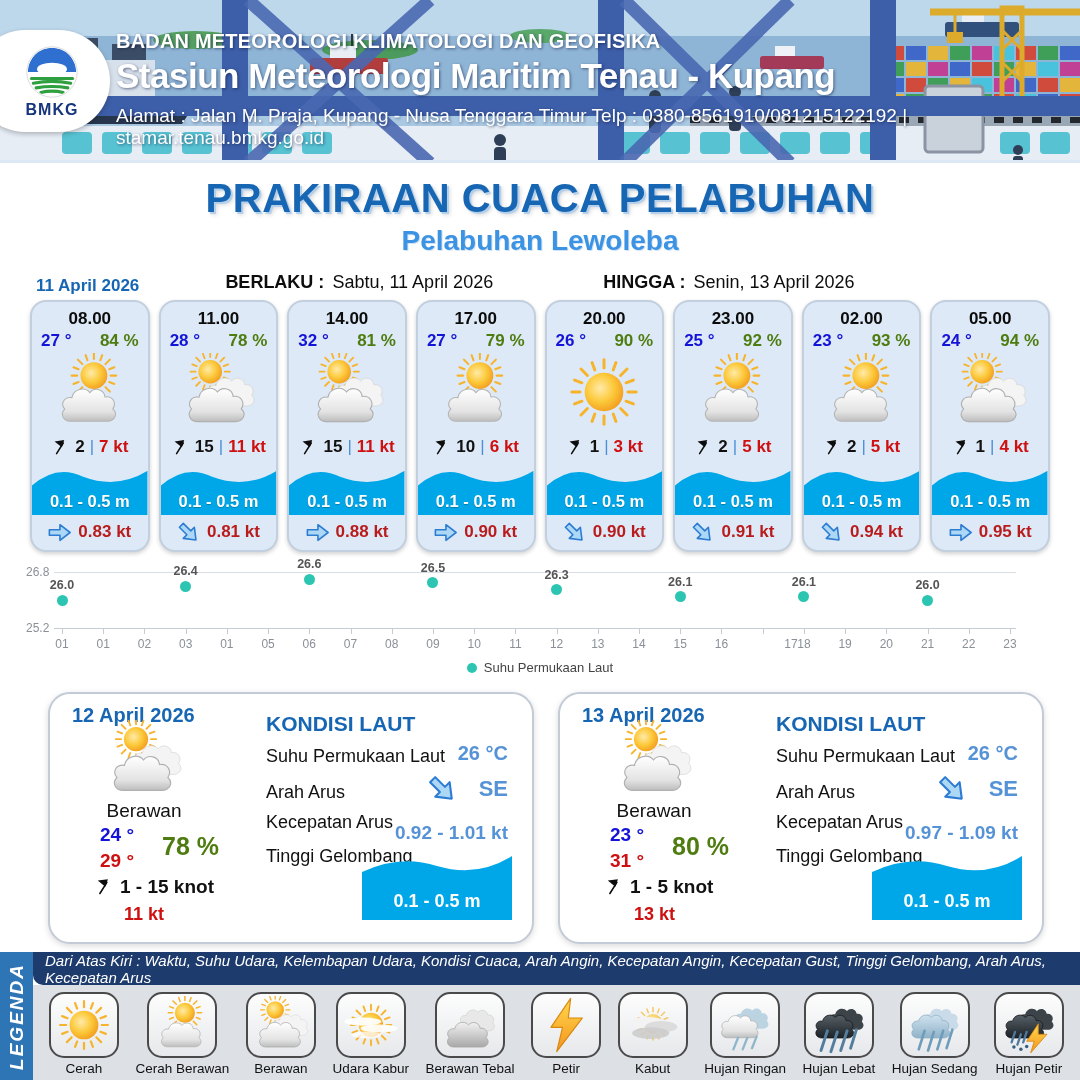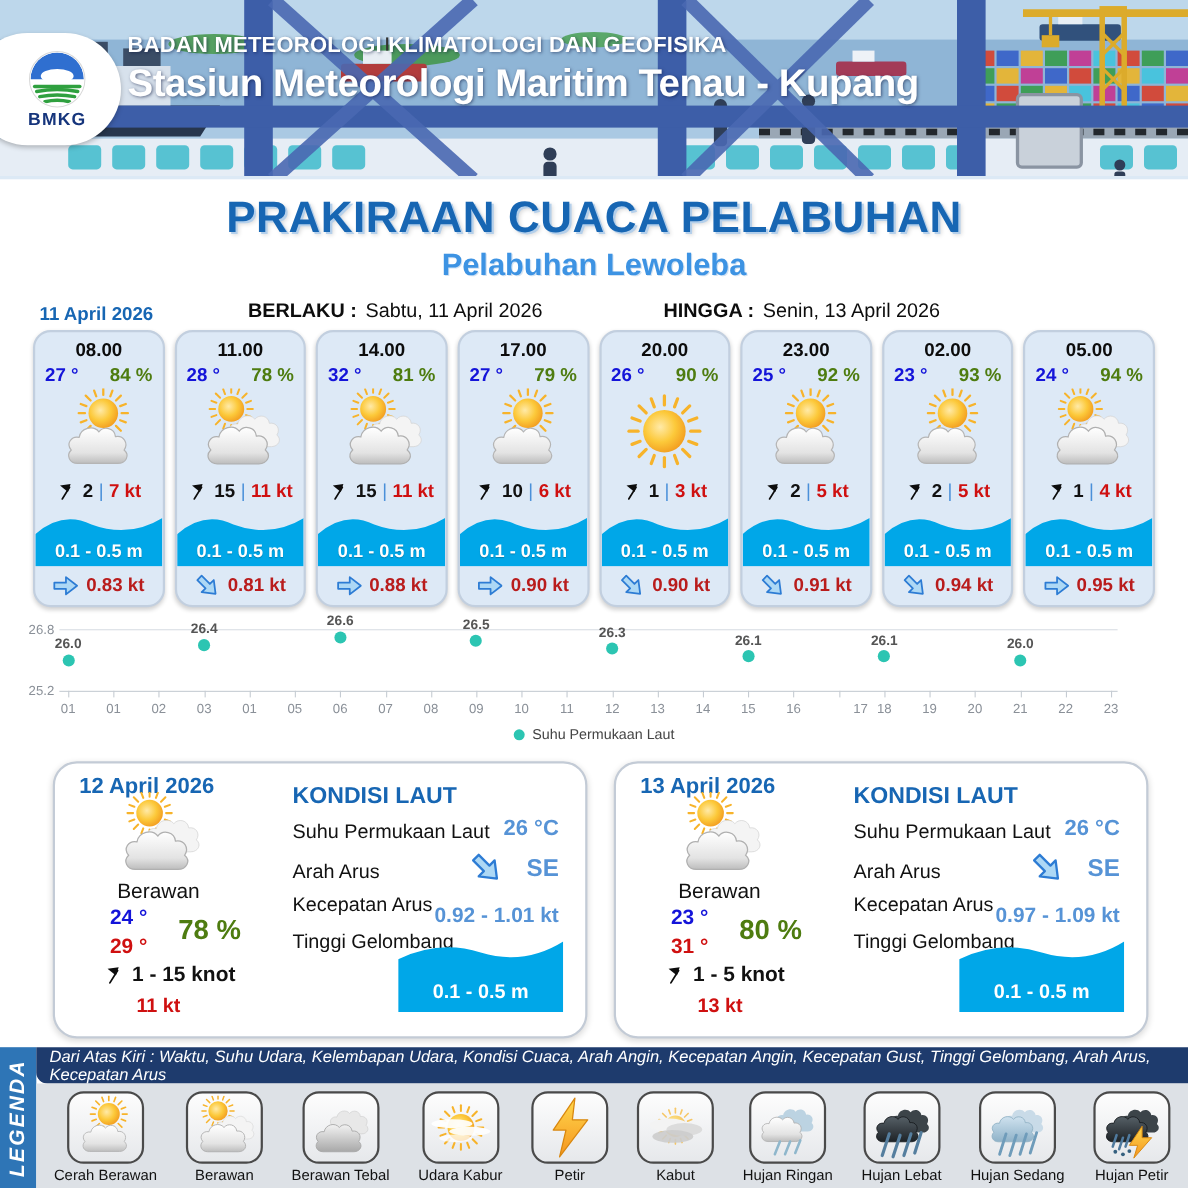--- a/index.html
+++ b/index.html
@@ -408,20 +408,21 @@
               <path d="M18 52 Q30 49 42 52"></path>
           </g>
         </g>
       </svg>
       <div class="logo-txt">BMKG</div>
     </div>
 
     <div class="hero-text">
       <div class="hero-l1">BADAN METEOROLOGI KLIMATOLOGI DAN GEOFISIKA</div>
       <div class="hero-l2">Stasiun Meteorologi Maritim Tenau - Kupang</div>
+      <div class="hero-l3">Alamat : Jalan M. Praja, Kupang - Nusa Tenggara Timur Telp : 0380-8561910/081215122192  | stamar.tenau.bmkg.go.id</div>
     </div>
   </div>
 
   <div class="title-wrap">
     <div class="main-title">PRAKIRAAN CUACA PELABUHAN</div>
     <div class="sub-title">Pelabuhan Lewoleba</div>
     <div class="validity">
       <div><b>BERLAKU :</b><span>Sabtu, 11 April 2026</span></div>
       <div><b>HINGGA :</b><span>Senin, 13 April 2026</span></div>
     </div>
@@ -729,21 +730,21 @@
       <div class="ch-xlab" style="left: 541.609px; top: 81px;">12</div>
       <div class="ch-tick" style="left: 597.826px; top: 72px;"></div>
       <div class="ch-xlab" style="left: 582.826px; top: 81px;">13</div>
       <div class="ch-tick" style="left: 639.043px; top: 72px;"></div>
       <div class="ch-xlab" style="left: 624.043px; top: 81px;">14</div>
       <div class="ch-tick" style="left: 680.261px; top: 72px;"></div>
       <div class="ch-xlab" style="left: 665.261px; top: 81px;">15</div>
       <div class="ch-tick" style="left: 721.478px; top: 72px;"></div>
       <div class="ch-xlab" style="left: 706.478px; top: 81px;">16</div>
       <div class="ch-tick" style="left: 762.696px; top: 72px;"></div>
-      <div class="ch-xlab" style="left: 759px; top: 81px; text-align: right;">17</div>
+      <div class="ch-xlab" style="left: 776px; top: 81px;">17</div>
       <div class="ch-tick" style="left: 803.913px; top: 72px;"></div>
       <div class="ch-xlab" style="left: 788.913px; top: 81px;">18</div>
       <div class="ch-tick" style="left: 845.13px; top: 72px;"></div>
       <div class="ch-xlab" style="left: 830.13px; top: 81px;">19</div>
       <div class="ch-tick" style="left: 886.348px; top: 72px;"></div>
       <div class="ch-xlab" style="left: 871.348px; top: 81px;">20</div>
       <div class="ch-tick" style="left: 927.565px; top: 72px;"></div>
       <div class="ch-xlab" style="left: 912.565px; top: 81px;">21</div>
       <div class="ch-tick" style="left: 968.783px; top: 72px;"></div>
       <div class="ch-xlab" style="left: 953.783px; top: 81px;">22</div>
@@ -851,52 +852,60 @@
 
   <div class="legend">
     <div class="lg-band">
         <span>LEGENDA</span>
       </div>
     <div class="lg-desc">Dari Atas Kiri : Waktu, Suhu Udara, Kelembapan Udara, Kondisi Cuaca, Arah Angin, Kecepatan Angin, Kecepatan Gust, Tinggi Gelombang, Arah Arus, Kecepatan Arus</div>
     <div class="lg-items">
       <div class="lg-item">
           <div class="lg-box">
             <svg>
+              <use href="#wx-cerah"></use>
+            </svg>
+          </div>
+          <div class="lg-label">Cerah</div>
+        </div>
+      <div class="lg-item">
+          <div class="lg-box">
+            <svg>
               <use href="#wx-cerah-berawan"></use>
             </svg>
           </div>
           <div class="lg-label">Cerah Berawan</div>
         </div>
       <div class="lg-item">
           <div class="lg-box">
             <svg>
               <use href="#wx-berawan"></use>
             </svg>
           </div>
           <div class="lg-label">Berawan</div>
         </div>
       <div class="lg-item">
           <div class="lg-box">
             <svg>
+              <use href="#wx-udara-kabur"></use>
+            </svg>
+          </div>
+          <div class="lg-label">Udara Kabur</div>
+        </div>
+      <div class="lg-item">
+          <div class="lg-box">
+            <svg>
               <use href="#wx-berawan-tebal"></use>
             </svg>
           </div>
           <div class="lg-label">Berawan Tebal</div>
         </div>
       <div class="lg-item">
           <div class="lg-box">
             <svg>
-              <use href="#wx-udara-kabur"></use>
-            </svg>
-          </div>
-          <div class="lg-label">Udara Kabur</div>
-        </div>
-      <div class="lg-item">
-          <div class="lg-box">
-            <svg>
               <use href="#wx-petir"></use>
             </svg>
           </div>
           <div class="lg-label">Petir</div>
         </div>
       <div class="lg-item">
           <div class="lg-box">
             <svg>
               <use href="#wx-kabut"></use>
             </svg>

